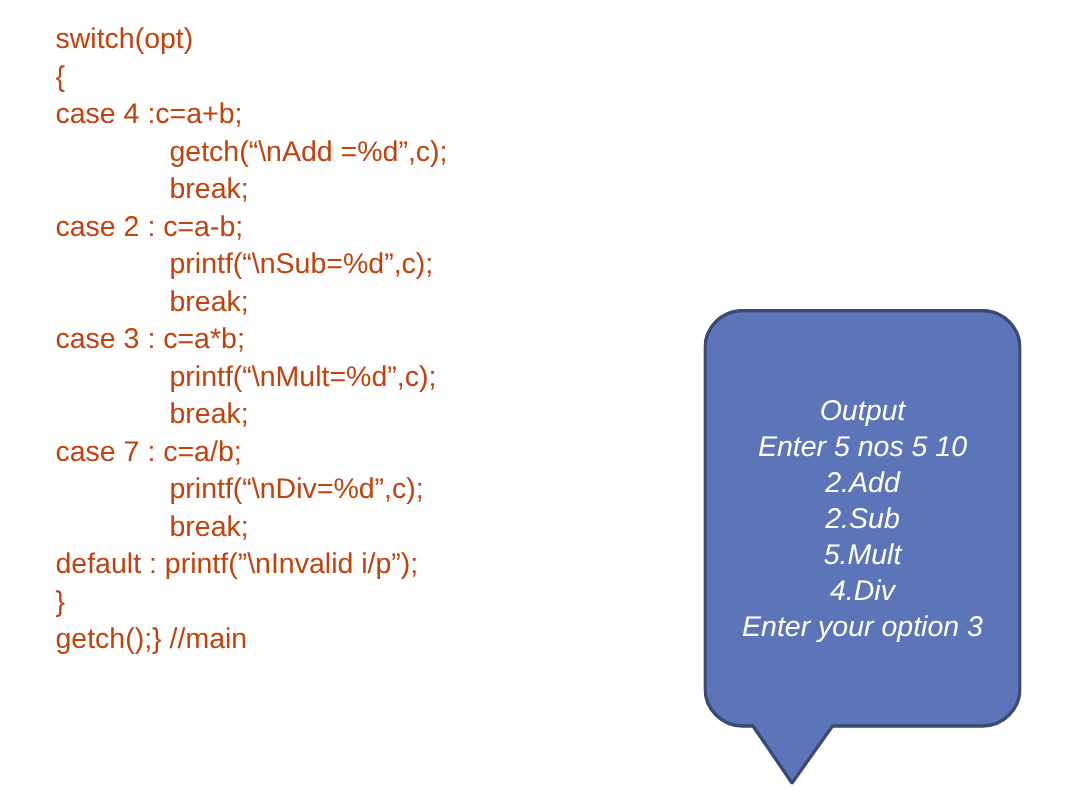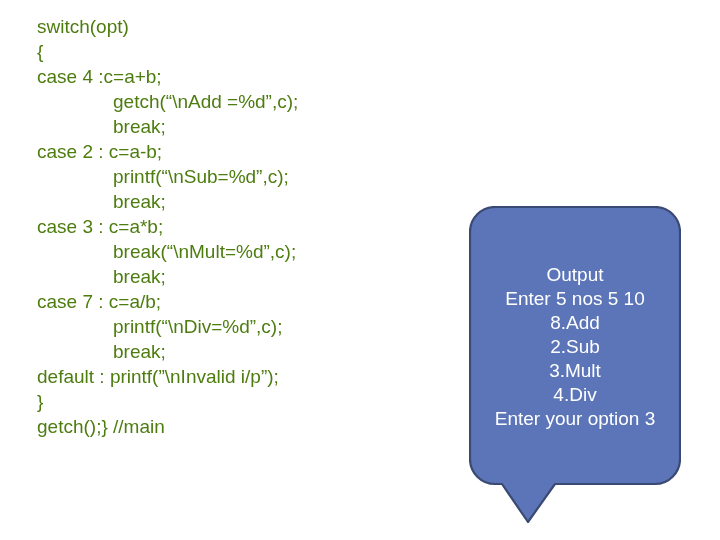--- a/index.html
+++ b/index.html
@@ -18,39 +18,40 @@
   }
 
   
   #code-block {
     position: absolute;
     left: 37px;
     top: 14px;
     width: 420px;
   }
   .code-line {
-    color: #4d7c0f;
+    color: #c2410c;
     font-family: "Liberation Sans", sans-serif;
     font-size: 19px;
     line-height: 25px;
     height: 25px;
     white-space: pre;
     letter-spacing: 0px;
   }
   .code-line.indent {
     padding-left: 76px;
   }
 
   
   #output-callout {
     position: absolute;
     left: 469px;
     top: 206px;
     width: 212px;
     height: 317px;
+    font-style: italic;
   }
   #callout-svg {
     position: absolute;
     left: 0;
     top: 0;
     width: 212px;
     height: 317px;
   }
   #callout-text {
     position: absolute;
@@ -82,21 +83,21 @@
   <div id="code-block">
       <div class="code-line">switch(opt)</div>
       <div class="code-line">{</div>
       <div class="code-line">case 4 :c=a+b;</div>
       <div class="code-line indent">getch(“\nAdd =%d”,c);</div>
       <div class="code-line indent">break;</div>
       <div class="code-line">case 2 : c=a-b;</div>
       <div class="code-line indent">printf(“\nSub=%d”,c);</div>
       <div class="code-line indent">break;</div>
       <div class="code-line">case 3 : c=a*b;</div>
-      <div class="code-line indent">break(“\nMult=%d”,c);</div>
+      <div class="code-line indent">printf(“\nMult=%d”,c);</div>
       <div class="code-line indent">break;</div>
       <div class="code-line">case 7 : c=a/b;</div>
       <div class="code-line indent">printf(“\nDiv=%d”,c);</div>
       <div class="code-line indent">break;</div>
       <div class="code-line">default : printf(”\nInvalid i/p”);</div>
       <div class="code-line">}</div>
       <div class="code-line">getch();} //main</div>
     </div>
 
   <div id="output-callout">
@@ -111,21 +112,21 @@
                L 33 278
                L 26 278
                A 25 25 0 0 1 1 253
                L 1 26
                A 25 25 0 0 1 26 1
                Z" fill="#5b75b8" stroke="#3a4a73" stroke-width="2.2" stroke-linejoin="round"></path>
     </svg>
     <div id="callout-text">
         <div class="callout-line">Output</div>
         <div class="callout-line">Enter 5 nos 5 10</div>
-        <div class="callout-line">8.Add</div>
+        <div class="callout-line">2.Add</div>
         <div class="callout-line">2.Sub</div>
-        <div class="callout-line">3.Mult</div>
+        <div class="callout-line">5.Mult</div>
         <div class="callout-line">4.Div</div>
         <div class="callout-line">Enter your option 3</div>
       </div>
   </div>
 
 </div>
 
 </body></html>

